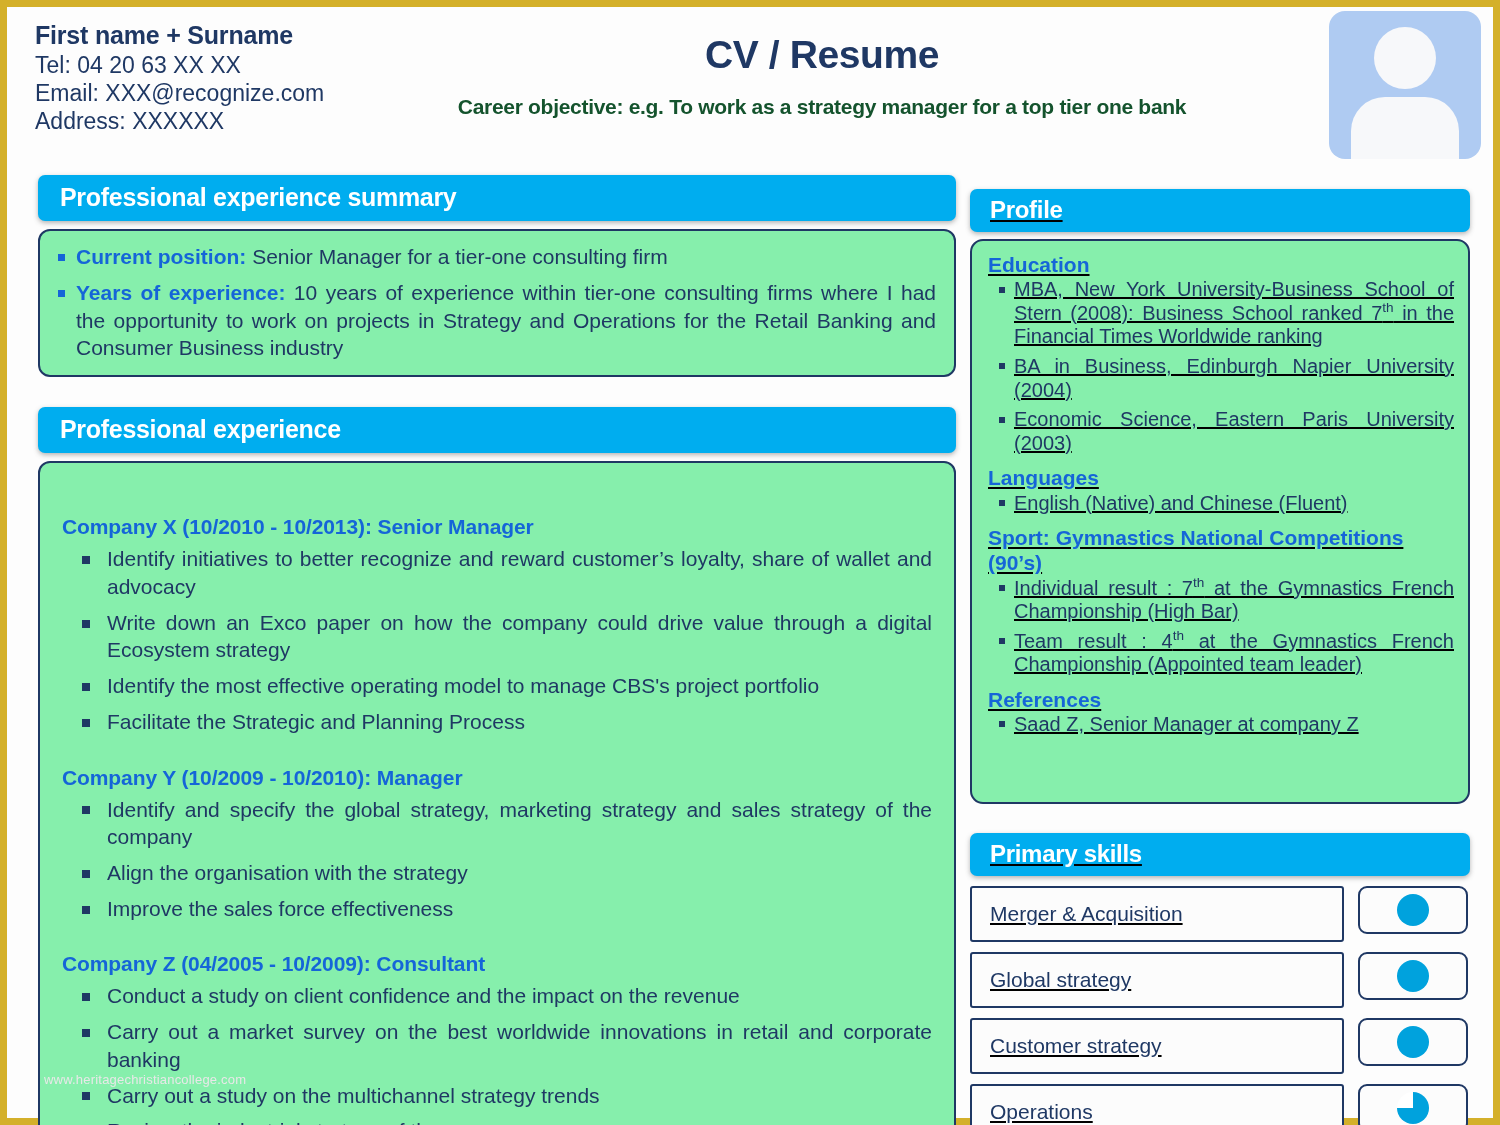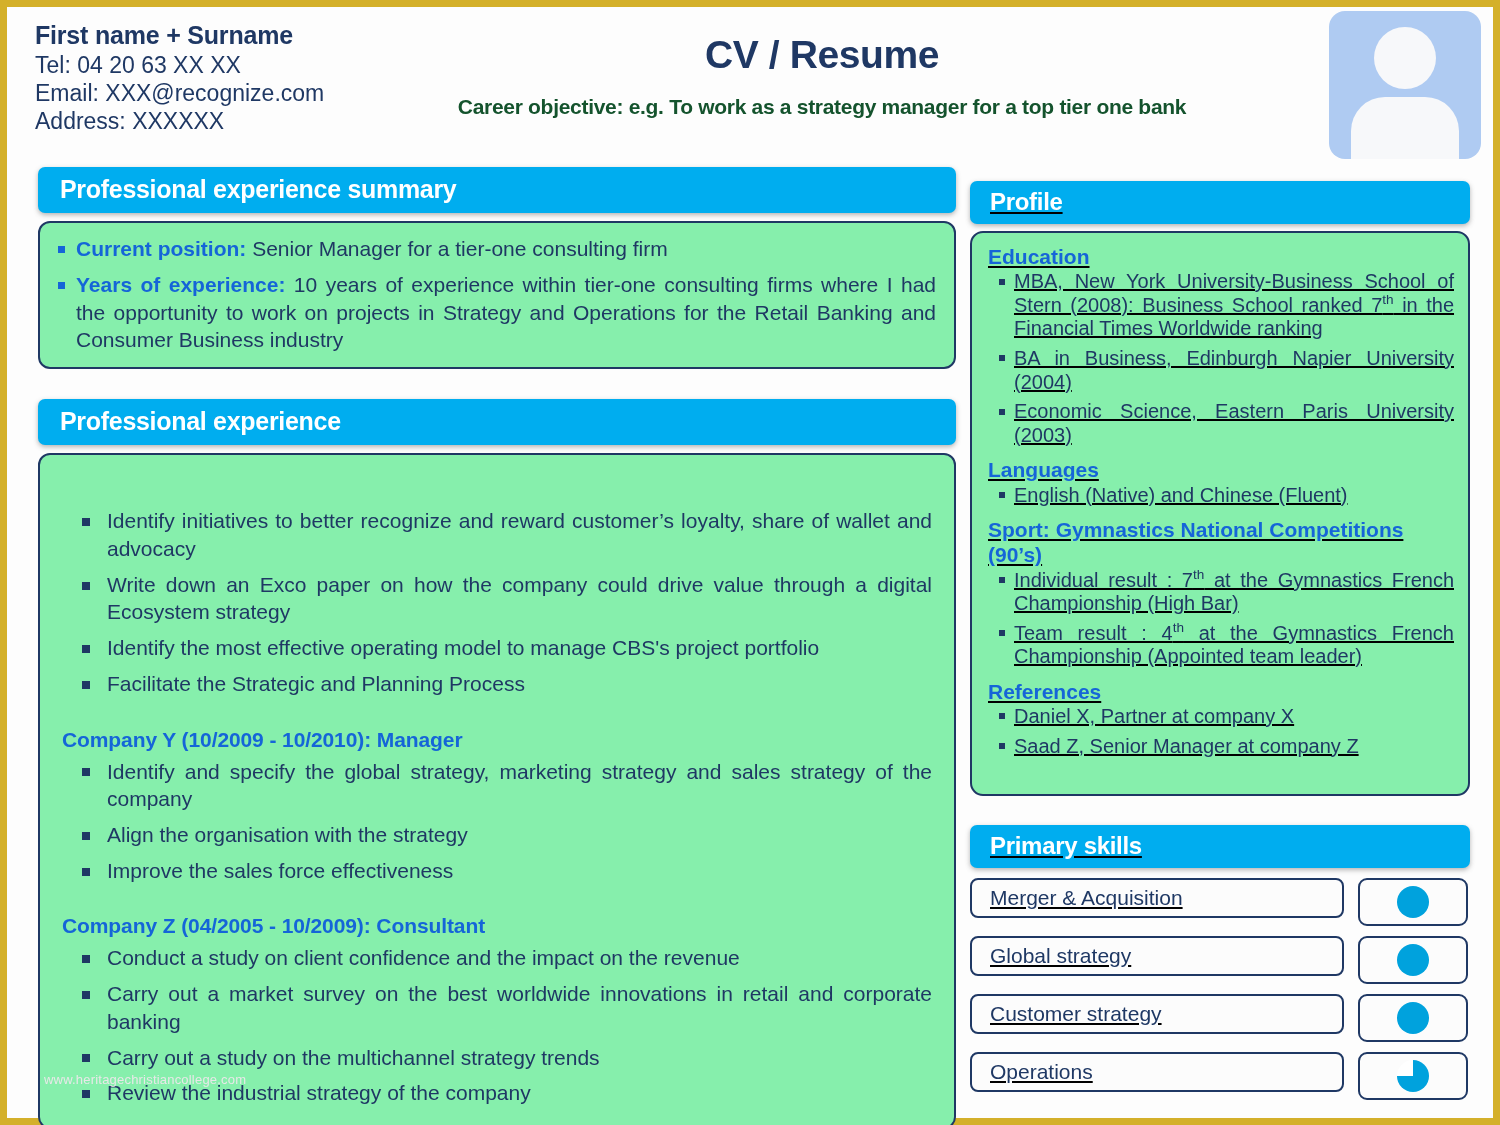--- a/index.html
+++ b/index.html
@@ -77,20 +77,21 @@
   
   .bar {
     background: #00ADEF;
     color: #FFFFFF;
     font-size: 25px; font-weight: bold;
     padding: 8px 0 9px 22px;
     border-radius: 7px;
     box-shadow: 0 2px 5px rgba(90,90,90,0.45);
     letter-spacing: -0.3px;
     box-sizing: border-box;
+    margin-top: 8px;
   }
   .bar.small { font-size: 24px; padding: 7px 0 8px 20px; }
 
   
   .box {
     border: 2px solid #1F3864;
     border-radius: 12px;
     background: #86efac;
     box-sizing: border-box;
   }
@@ -152,26 +153,26 @@
 
   
   .skills-wrap { margin-top: 29px; }
   .skill-row {
     display: flex; align-items: stretch;
     margin-top: 10px;
   }
   .skill-name {
     flex: 0 0 374px;
     border: 2px solid #1F3864;
-    border-radius: 8px;
+    border-radius: 3px;
     background: #FCFCFC;
     font-size: 21px; color: #1F3864;
     padding: 10px 0 10px 18px;
     box-sizing: border-box;
-    height: 40px;
+    height: 56px;
     display: flex; align-items: center;
   }
   .skill-meter {
     flex: 0 0 110px;
     margin-left: 14px;
     border: 2px solid #1F3864;
     border-radius: 9px;
     background: #FCFCFC;
     height: 48px;
     display: flex; align-items: center; justify-content: center;
@@ -227,20 +228,21 @@
             <span class="lbl">Years of experience:</span><span> 10 years of experience within tier-one consulting firms where I had the opportunity to work on projects in Strategy and Operations for the Retail Banking and Consumer Business industry</span>
           </li>
         </ul>
       </div>
 
       <div class="bar" style="margin-top:30px">Professional experience</div>
 
       <div class="box exp-box">
 
         <div class="exp-group">
+          <div class="company-head">Company X (10/2010 - 10/2013):  Senior Manager</div>
           <ul class="bl">
             <li>Identify initiatives to better recognize and reward customer’s loyalty, share of wallet and advocacy</li>
             <li>Write down an Exco paper on how the company could drive value through a digital Ecosystem strategy</li>
             <li>Identify the most effective operating model to manage CBS's project portfolio</li>
             <li>Facilitate the Strategic and Planning Process</li>
           </ul>
         </div>
 
         <div class="exp-group">
           <div class="company-head">Company Y (10/2009 - 10/2010):  Manager</div>
@@ -284,21 +286,20 @@
         </ul>
 
         <div class="sub-head">Sport: Gymnastics National Competitions (90’s)</div>
         <ul class="bl">
           <li>Individual result : 7<sup>th</sup> at the Gymnastics French Championship (High Bar)</li>
           <li>Team result : 4<sup>th</sup> at the Gymnastics French Championship (Appointed team leader)</li>
         </ul>
 
         <div class="sub-head">References</div>
         <ul class="bl">
-          <li>Daniel X, Partner at company X</li>
           <li>Saad Z, Senior Manager at company Z</li>
         </ul>
 
       </div>
 
       <div class="skills-wrap">
         <div class="bar small">Primary skills</div>
 
         <div class="skill-row">
           <div class="skill-name">Merger &amp; Acquisition</div>

